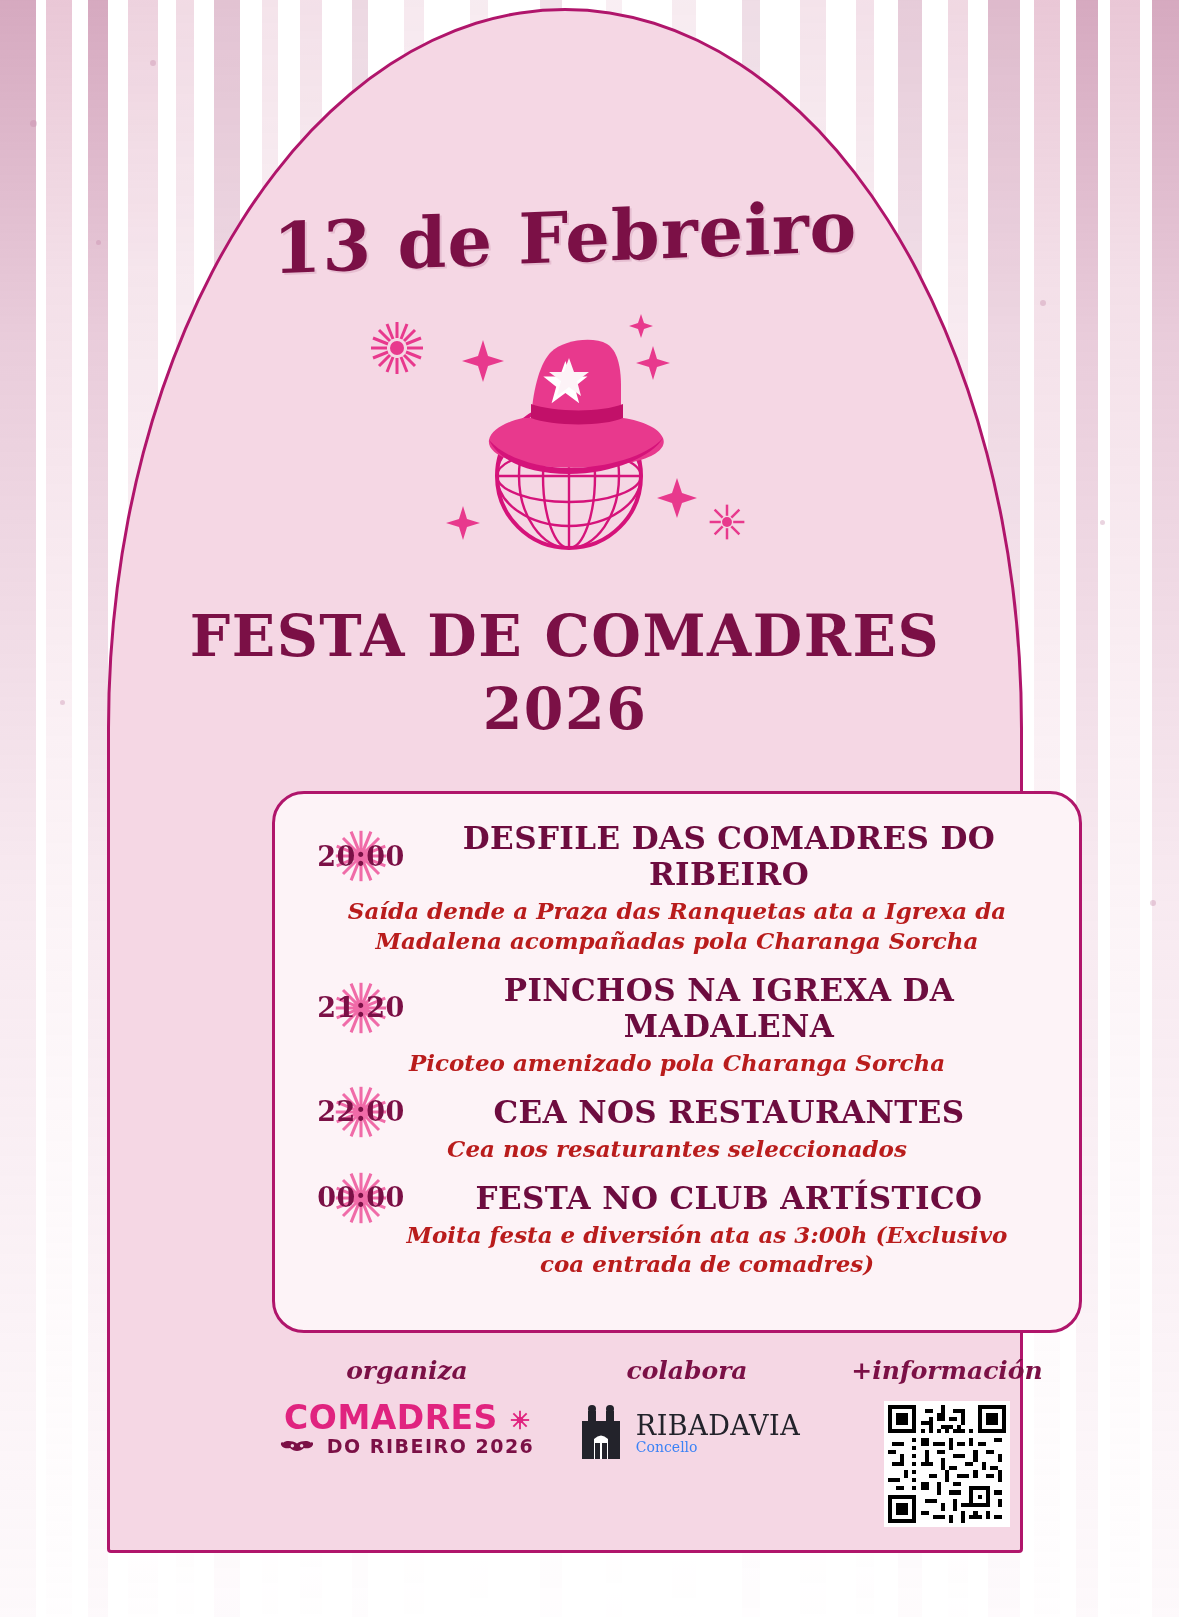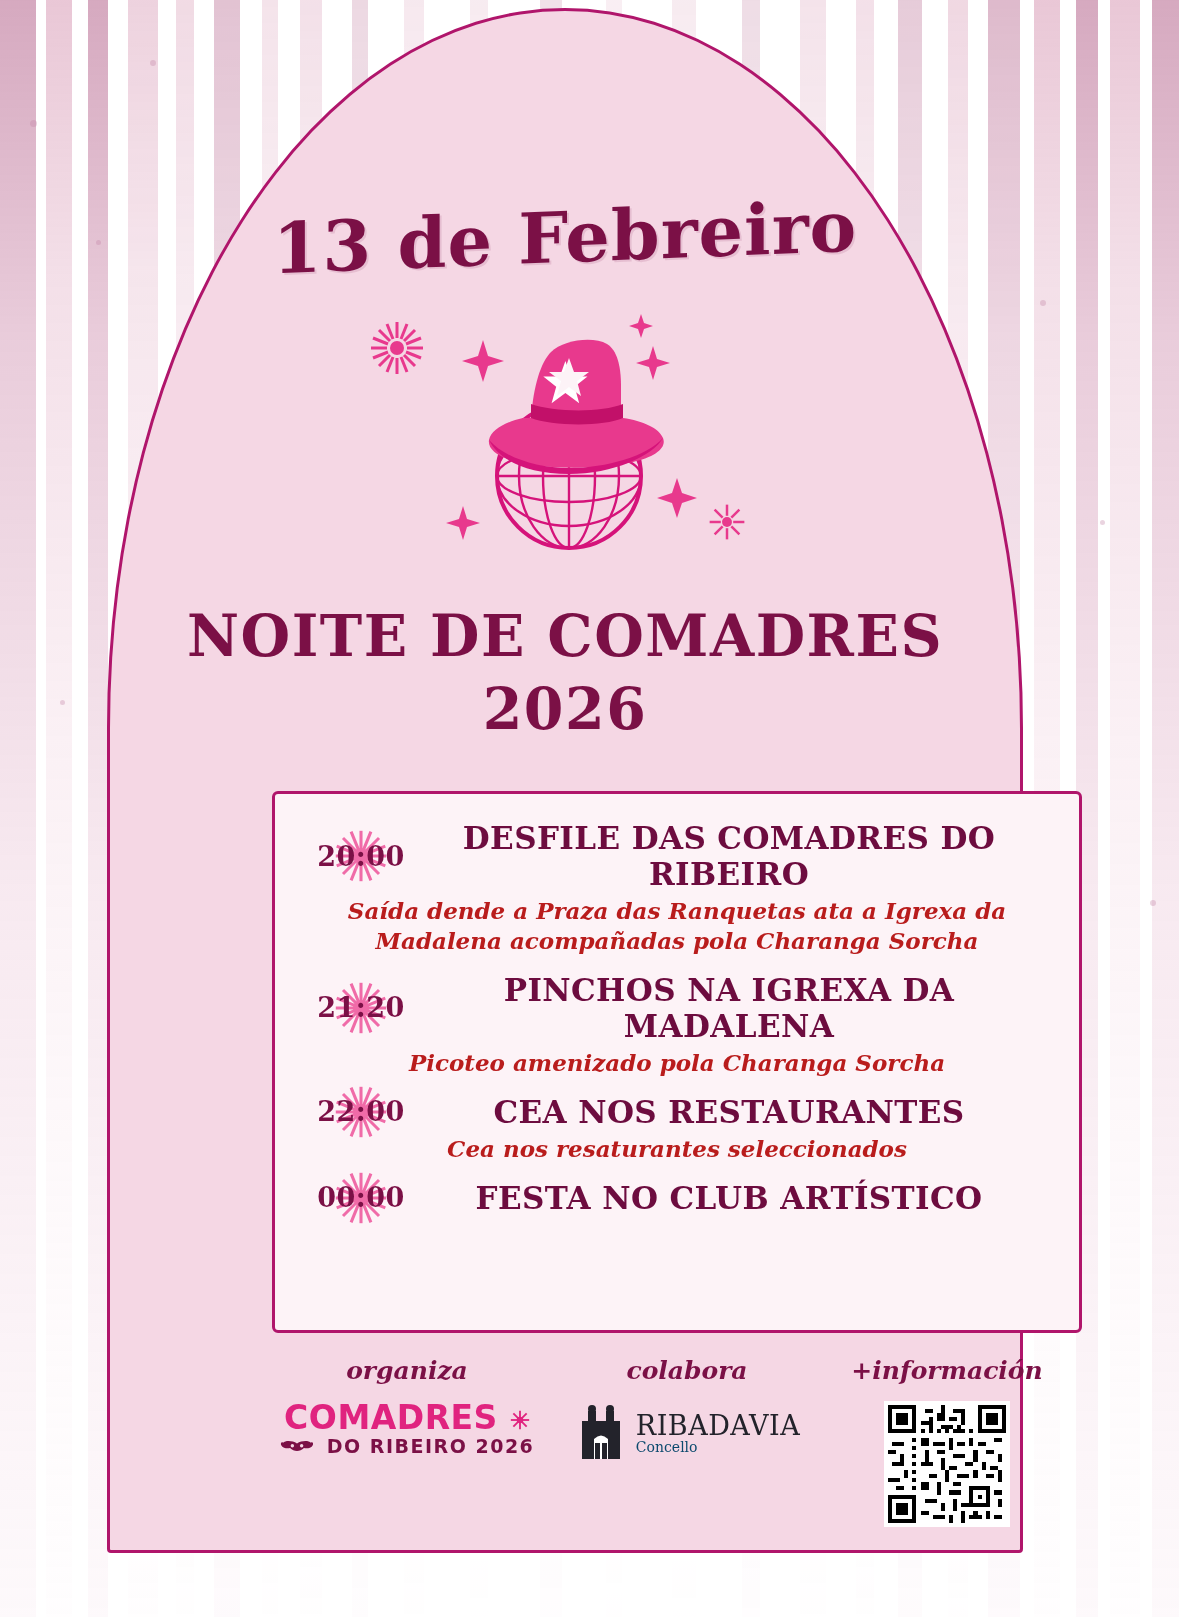--- a/index.html
+++ b/index.html
@@ -119,21 +119,21 @@
 
   
   .sched-box {
     position: absolute;
     left: 165px;
     top: 783px;
     width: 810px;
     height: 542px;
     background: #fdf3f7;
     border: 3px solid #b0156b;
-    border-radius: 6px;
+    border-radius: 32px;
     box-sizing: border-box;
     padding: 26px 26px 10px 26px;
   }
   .sched-row {
     position: relative;
     margin-bottom: 16px;
   }
   .sched-head {
     display: flex;
     align-items: center;
@@ -241,21 +241,21 @@
   .riba-txt { text-align: left; }
   .riba-txt .r1 {
     font-family: "DejaVu Serif", serif;
     font-size: 27px;
     letter-spacing: 0.5px;
     color: #23232b;
   }
   .riba-txt .r2 {
     font-family: "DejaVu Serif", serif;
     font-size: 14px;
-    color: #0c4a6e;
+    color: #3b82f6;
     margin-top: -2px;
   }
 
   
   .qr {
     width: 118px;
     height: 118px;
     margin: 0 auto;
     background: #ffffff;
     padding: 4px;
@@ -377,21 +377,21 @@
           <path d="M208 60 l6 17 18 0 -14 11 5 18 -15 -11 -15 11 5 -18 -14 -11 18 0z" fill="#ffffff" transform="translate(8,2) scale(0.92) translate(12,4)"></path>
           <path d="M214 58 l5 14 15 0 -12 9 4 15 -12 -9 -12 9 4 -15 -12 -9 15 0z" fill="#fdf3f7"></path>
         </g>
 
         <path d="M134 140 C150 158 182 168 214 168 C252 168 292 156 308 138
                  C298 156 258 174 214 174 C172 174 144 160 134 140 Z" fill="#d5137a"></path>
       </svg>
     </div>
 
     <div class="event-title">
-      <span>NOITE DE COMADRES</span>
+      <span>FESTA DE COMADRES</span>
       <span class="yr">2026</span>
     </div>
 
     <div class="sched-box">
 
       <div class="sched-row">
         <div class="sched-head">
           <div class="time">
             <svg class="burst" viewBox="0 0 60 60">
               <g stroke="#f06ba8" stroke-width="3.4">
@@ -472,20 +472,21 @@
                   <line x1="41" y1="3" x2="19" y2="57"></line>
                 <line x1="3" y1="19" x2="57" y2="41"></line>
                   <line x1="3" y1="41" x2="57" y2="19"></line>
               </g>
               <circle cx="30" cy="30" r="9" fill="#f06ba8"></circle>
             </svg>
             <span>00:00</span>
           </div>
           <div class="sched-name">FESTA NO CLUB ARTÍSTICO</div>
         </div>
+        <div class="sched-desc left-ish">Moita festa e diversión ata as 3:00h (Exclusivo coa entrada de comadres)</div>
       </div>
 
     </div>
 
     <div class="footer">
 
       <div class="fcol c1">
         <div class="fcap">organiza</div>
         <div class="logo-comadres">
           <div class="l1">

